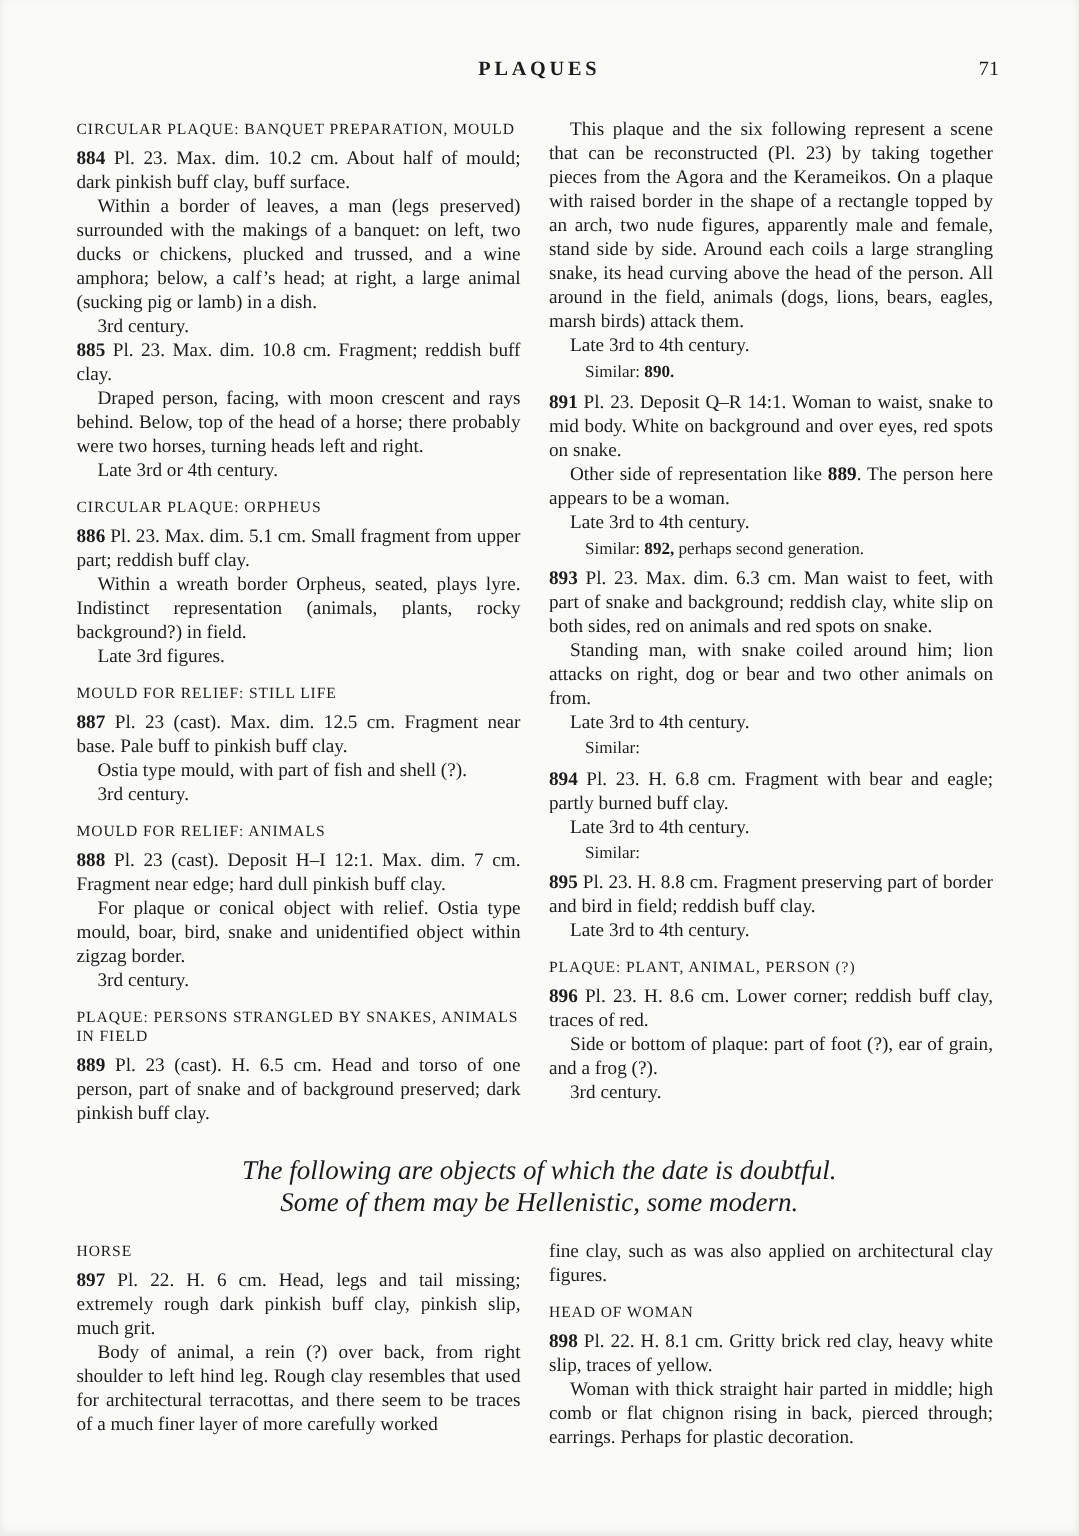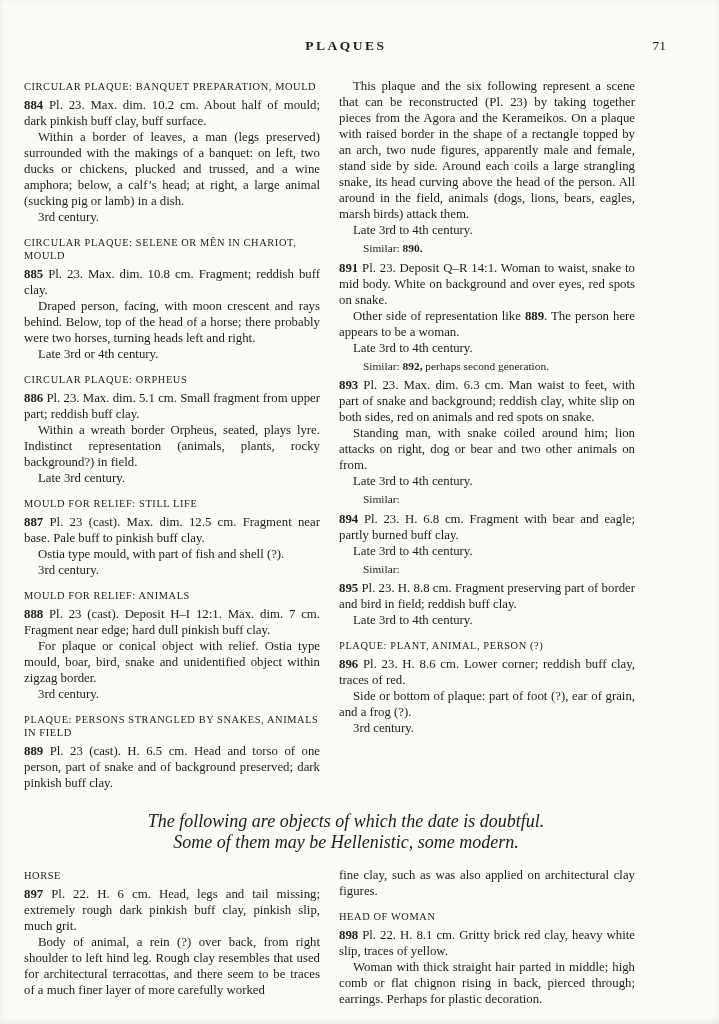--- a/index.html
+++ b/index.html
@@ -9,21 +9,21 @@
     font-family: "Liberation Serif", "DejaVu Serif", serif;
   }
   .page {
     position: relative;
     width: 719px;
     height: 1024px;
     margin: 0 auto;
     background: #fafaf6;
     color: #1d1c1a;
     box-sizing: border-box;
-    padding: 38px 51px 0 24px;
+    padding: 38px 51px 0 51px;
     overflow: hidden;
     box-shadow: inset 0 -2px 6px rgba(0,0,0,0.08);
   }
   .runhead {
     position: relative;
     height: 18px;
     margin-bottom: 22px;
   }
   .rh-title {
     position: absolute;
@@ -85,28 +85,27 @@
     <span class="rh-title">PLAQUES</span>
     <span class="rh-num">71</span>
   </header>
 
   <div class="cols">
     <div class="col">
         <p class="blk heading">CIRCULAR PLAQUE: BANQUET PREPARATION, MOULD</p>
         <p class="blk entry"><b>884</b> Pl. 23. Max. dim. 10.2 cm. About half of mould; dark pinkish buff clay, buff surface.</p>
         <p class="blk para">Within a border of leaves, a man (legs preserved) surrounded with the makings of a banquet: on left, two ducks or chickens, plucked and trussed, and a wine amphora; below, a calf’s head; at right, a large animal (sucking pig or lamb) in a dish.</p>
         <p class="blk para">3rd century.</p>
-        <p class="blk heading">CIRCULAR PLAQUE: SELENE OR MÊN IN CHARIOT, MOULD</p>
         <p class="blk entry"><b>885</b> Pl. 23. Max. dim. 10.8 cm. Fragment; reddish buff clay.</p>
         <p class="blk para">Draped person, facing, with moon crescent and rays behind. Below, top of the head of a horse; there probably were two horses, turning heads left and right.</p>
         <p class="blk para">Late 3rd or 4th century.</p>
         <p class="blk heading">CIRCULAR PLAQUE: ORPHEUS</p>
         <p class="blk entry"><b>886</b> Pl. 23. Max. dim. 5.1 cm. Small fragment from upper part; reddish buff clay.</p>
         <p class="blk para">Within a wreath border Orpheus, seated, plays lyre. Indistinct representation (animals, plants, rocky background?) in field.</p>
-        <p class="blk para">Late 3rd century.</p>
+        <p class="blk para">Late 3rd figures.</p>
         <p class="blk heading">MOULD FOR RELIEF: STILL LIFE</p>
         <p class="blk entry"><b>887</b> Pl. 23 (cast). Max. dim. 12.5 cm. Fragment near base. Pale buff to pinkish buff clay.</p>
         <p class="blk para">Ostia type mould, with part of fish and shell (?).</p>
         <p class="blk para">3rd century.</p>
         <p class="blk heading">MOULD FOR RELIEF: ANIMALS</p>
         <p class="blk entry"><b>888</b> Pl. 23 (cast). Deposit H–I 12:1. Max. dim. 7 cm. Fragment near edge; hard dull pinkish buff clay.</p>
         <p class="blk para">For plaque or conical object with relief. Ostia type mould, boar, bird, snake and unidentified object within zigzag border.</p>
         <p class="blk para">3rd century.</p>
         <p class="blk heading">PLAQUE: PERSONS STRANGLED BY SNAKES, ANIMALS IN FIELD</p>
         <p class="blk entry"><b>889</b> Pl. 23 (cast). H. 6.5 cm. Head and torso of one person, part of snake and of background preserved; dark pinkish buff clay.</p>

